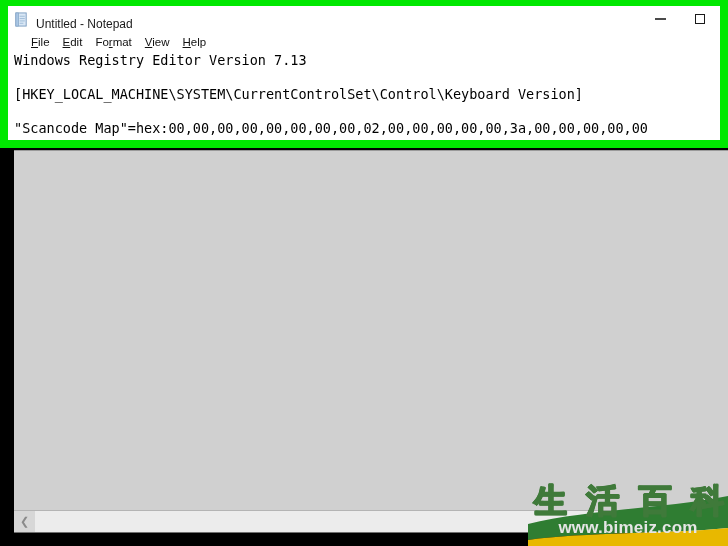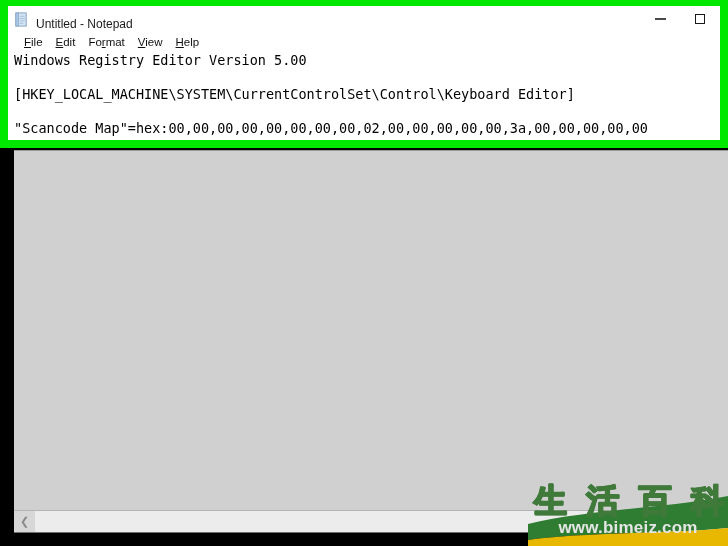--- a/index.html
+++ b/index.html
@@ -133,21 +133,21 @@
     height: 10px;
     border: 1.5px solid #1a1a1a;
     box-sizing: border-box;
   }
 
   
   #menu-bar {
     height: 20px;
     display: flex;
     align-items: center;
-    padding-left: 16px;
+    padding-left: 23px;
     background: #ffffff;
   }
   .menu-item {
     font-size: 11.5px;
     color: #111111;
     margin-right: 13px;
     white-space: nowrap;
   }
   .menu-item .accel {
     text-decoration: underline;
@@ -263,23 +263,23 @@
 
     <div id="menu-bar">
       <span class="menu-item"><span class="accel">F</span>ile</span>
       <span class="menu-item"><span class="accel">E</span>dit</span>
       <span class="menu-item">Fo<span class="accel">r</span>mat</span>
       <span class="menu-item"><span class="accel">V</span>iew</span>
       <span class="menu-item"><span class="accel">H</span>elp</span>
     </div>
 
     <div id="text-area">
-      <div class="code-line">Windows Registry Editor Version 5.00</div>
+      <div class="code-line">Windows Registry Editor Version 7.13</div>
       <div class="code-line blank"></div>
-      <div class="code-line">[HKEY_LOCAL_MACHINE\SYSTEM\CurrentControlSet\Control\Keyboard Editor]</div>
+      <div class="code-line">[HKEY_LOCAL_MACHINE\SYSTEM\CurrentControlSet\Control\Keyboard Version]</div>
       <div class="code-line blank"></div>
       <div class="code-line">"Scancode Map"=hex:00,00,00,00,00,00,00,00,02,00,00,00,00,00,3a,00,00,00,00,00</div>
     </div>
 
   </div>
 </div>
 
 <div id="watermark">
   <svg id="wm-swoosh" viewBox="0 0 200 66" preserveAspectRatio="none">
     <path d="M0,44 C55,30 140,28 200,16 L200,48 C140,54 55,52 0,60 Z" fill="#2f7d32"></path>

